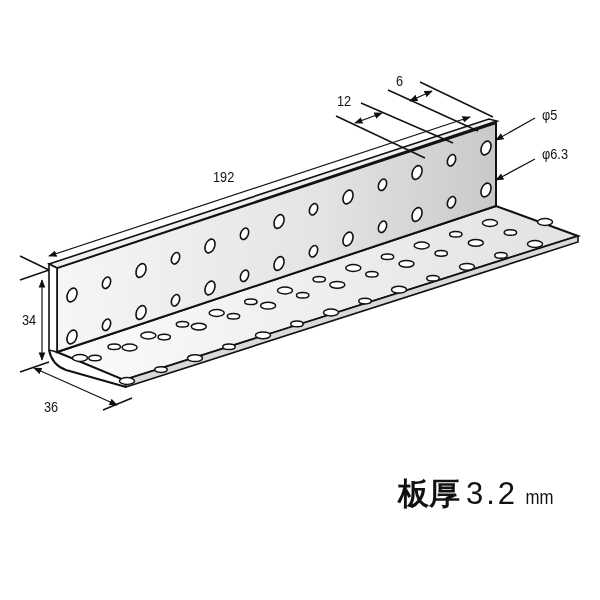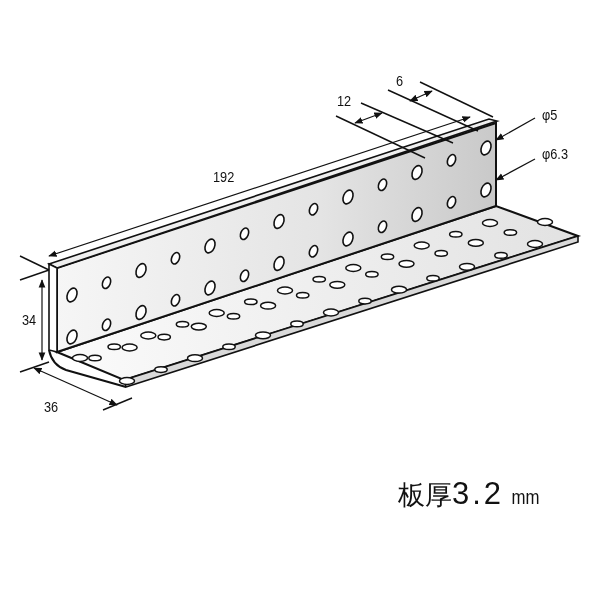--- a/index.html
+++ b/index.html
@@ -4,23 +4,23 @@
 <style>
   html, body { margin: 0; padding: 0; background: #ffffff; }
   body { width: 600px; height: 600px; position: relative; overflow: hidden;
          font-family: "Liberation Sans", "DejaVu Sans", sans-serif; }
   #diagram { position: absolute; left: 0; top: 0; width: 600px; height: 600px; }
   .dim-label { position: absolute; font-family: "Liberation Sans", "DejaVu Sans", sans-serif;
                font-size: 15px; color: #111; line-height: 1; white-space: nowrap;
                transform: scaleX(0.85); transform-origin: left top; }
   .thickness { position: absolute; left: 398px; top: 478px; color: #111; white-space: nowrap;
                font-family: "DejaVu Sans", "Liberation Sans", sans-serif; line-height: 1; }
-  .thickness .jp { font-size: 27px; vertical-align: baseline; }
+  .thickness .jp { font-size: 31px; vertical-align: baseline; font-weight: bold; }
   .thickness .num { font-size: 31px; font-family: "Liberation Sans", "DejaVu Sans", sans-serif;
-                    letter-spacing: 3px; }
+                    letter-spacing: 3px; margin-left: 6px; }
   .thickness .unit { font-size: 21px; font-family: "Liberation Sans", "DejaVu Sans", sans-serif;
                      margin-left: 4px; transform: scaleX(0.8); display: inline-block; }
 </style>
 </head>
 <body>
 
 <svg id="diagram" width="600" height="600" viewBox="0 0 600 600" xmlns="http://www.w3.org/2000/svg">
   <defs>
     <linearGradient id="vgrad" x1="0" y1="0" x2="1" y2="0">
       <stop offset="0" stop-color="#f6f6f6"></stop>

